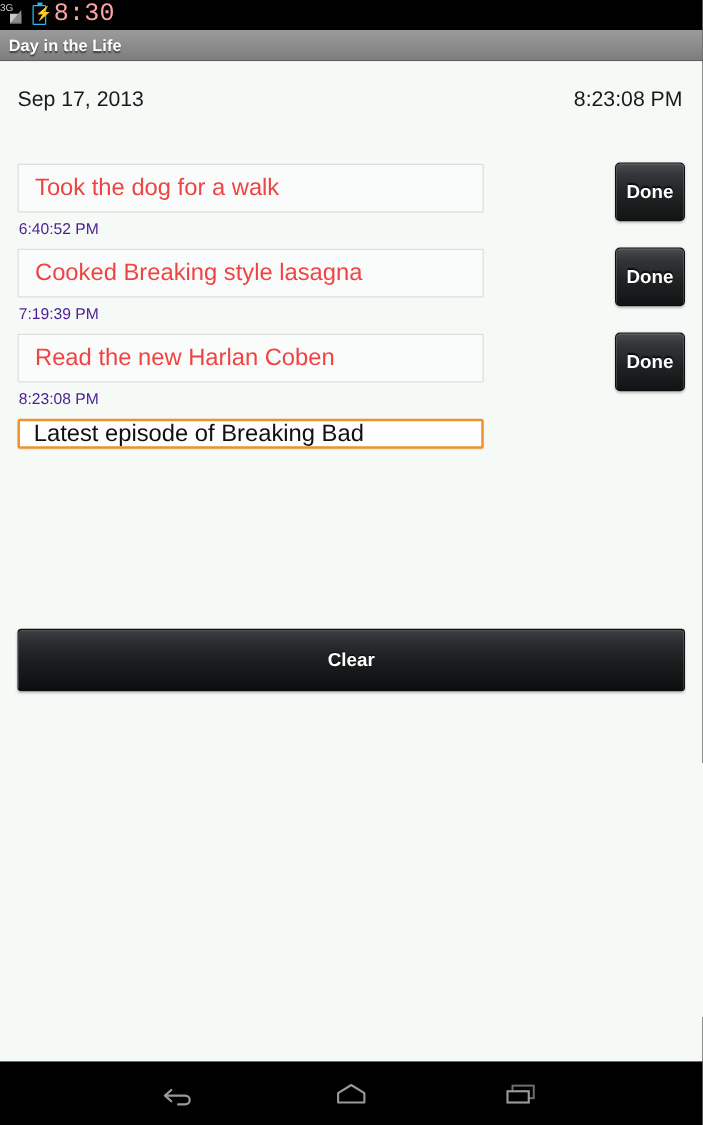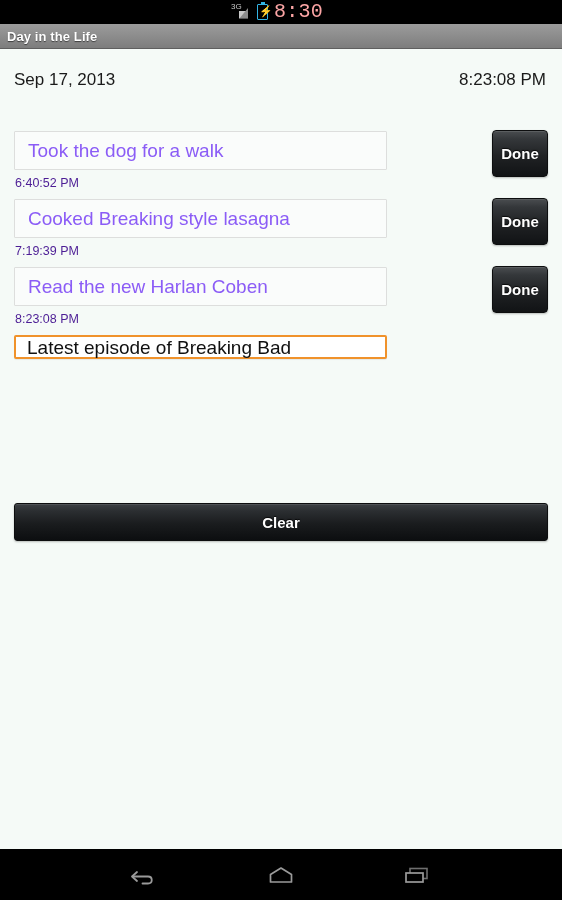--- a/index.html
+++ b/index.html
@@ -20,21 +20,21 @@
     display: flex;
     flex-direction: column;
   }
 
   
   .status-bar {
     height: 24px;
     background: #000000;
     display: flex;
     align-items: center;
-    justify-content: center;
+    justify-content: flex-start;
     padding-right: 8px;
     flex: 0 0 auto;
   }
   .status-icons {
     display: flex;
     align-items: center;
     gap: 6px;
   }
   .signal-icon {
     position: relative;
@@ -134,21 +134,21 @@
   .task-col { flex: 0 0 373px; }
 
   .task-field {
     height: 39px;
     border: 1px solid #dddedd;
     background: #fafcfb;
     border-radius: 1px;
     display: flex;
     align-items: center;
     padding-left: 13px;
-    color: #8b5cf6;
+    color: #ef4444;
     font-size: 19px;
     overflow: hidden;
     white-space: nowrap;
   }
 
   .task-time {
     font-size: 12.5px;
     color: #4c1d95;
     margin-top: 6px;
     padding-left: 1px;
@@ -211,21 +211,21 @@
     width: 1px;
     height: 23px;
     background: #303030;
     margin-left: 1px;
   }
 
   
   .clear-wrap { margin-top: 144px; }
   .btn-clear {
     width: 100%;
-    height: 38px;
+    height: 50px;
     font-size: 15px;
     border-radius: 3px;
     background: linear-gradient(to bottom, #3c4044 0%, #2b2e31 20%, #1a1c1e 55%, #0c0e10 100%);
   }
 
   
   .nav-bar {
     height: 51px;
     background: #000000;
     display: flex;

